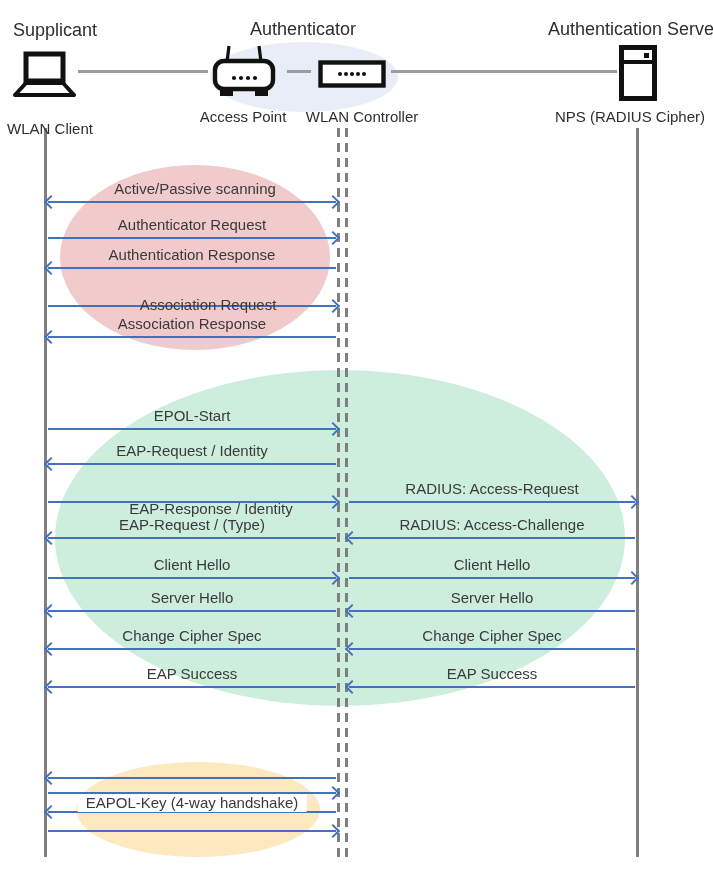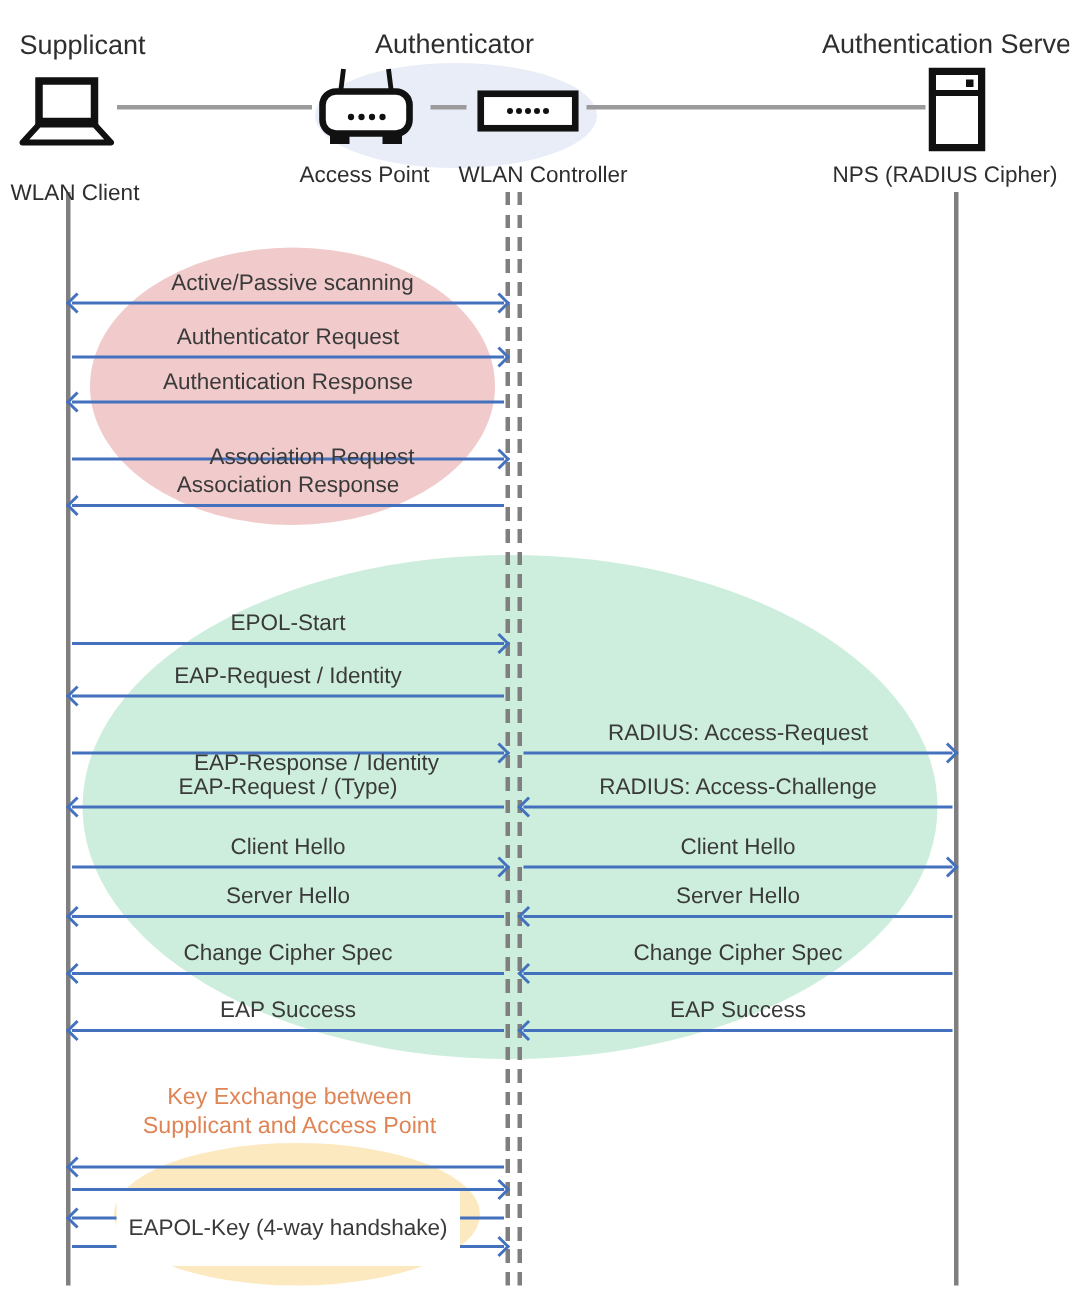--- a/index.html
+++ b/index.html
@@ -17,21 +17,21 @@
   .device-label{position:absolute;font-size:15px;color:#2e2e2e;white-space:nowrap;z-index:4;}
   .centered{transform:translateX(-50%);}
   .phase-title{position:absolute;font-size:15.5px;white-space:pre-line;text-align:center;
     transform:translateX(-50%);z-index:4;line-height:19px;}
   .arrow{position:absolute;height:2.4px;background:var(--arrow,#4472C4);z-index:3;}
   .head{position:absolute;width:10px;height:10px;top:50%;box-sizing:border-box;}
   .head.r{right:-2px;border-top:2.4px solid var(--arrow,#4472C4);border-right:2.4px solid var(--arrow,#4472C4);transform:translateY(-50%) rotate(45deg);}
   .head.l{left:-2px;border-top:2.4px solid var(--arrow,#4472C4);border-left:2.4px solid var(--arrow,#4472C4);transform:translateY(-50%) rotate(-45deg);}
   .msg-label{position:absolute;font-size:15px;color:#3a3a3a;white-space:nowrap;
     transform:translateX(-50%);z-index:4;line-height:18px;}
-  .msg-label.bg{background:#fff;padding:16px 8px;}
+  .msg-label.bg{background:#fff;padding:0 8px;}
 </style>
 </head>
 <body>
 
 <div class="canvas">
 
   <div class="ellipse" style="left: 210px; top: 42px; width: 188px; height: 70px; background: rgb(233, 237, 247);"></div>
   <div class="ellipse" style="left: 60px; top: 165px; width: 270px; height: 185px; background: rgb(241, 203, 203);"></div>
   <div class="ellipse" style="left: 55px; top: 370px; width: 570px; height: 336px; background: rgb(205, 238, 220);"></div>
   <div class="ellipse" style="left: 76px; top: 762px; width: 244px; height: 95px; background: rgb(252, 233, 192);"></div>
@@ -84,22 +84,20 @@
   <div class="device-label centered" style="left:50px;top:108px;margin-top:12px;">WLAN Client</div>
   <div class="device-label centered" style="left:243px;top:108px;">Access Point</div>
   <div class="device-label centered" style="left:362px;top:108px;">WLAN Controller</div>
   <div class="device-label centered" style="left:630px;top:108px;">NPS (RADIUS Cipher)</div>
 
   <div class="lifeline solid" style="left:44px;"></div>
   <div class="lifeline dashed" style="left:337px;"></div>
   <div class="lifeline dashed" style="left:345px;"></div>
   <div class="lifeline solid" style="left:636px;"></div>
 
-  <div class="phase-title" style="left: 193px; top: 722px; color: rgb(223, 132, 85);">Key Exchange between
-Supplicant and Access Point</div>
 
   <div id="message-layer">
       <div class="arrow" style="left: 48px; width: 288px; top: 201px;">
         <span class="head r"></span>
         <span class="head l"></span>
       </div>
       <div class="msg-label" style="left: 195px; top: 180px;">Active/Passive scanning</div>
       <div class="arrow" style="left: 48px; width: 288px; top: 237px;">
         <span class="head r"></span>
       </div>

